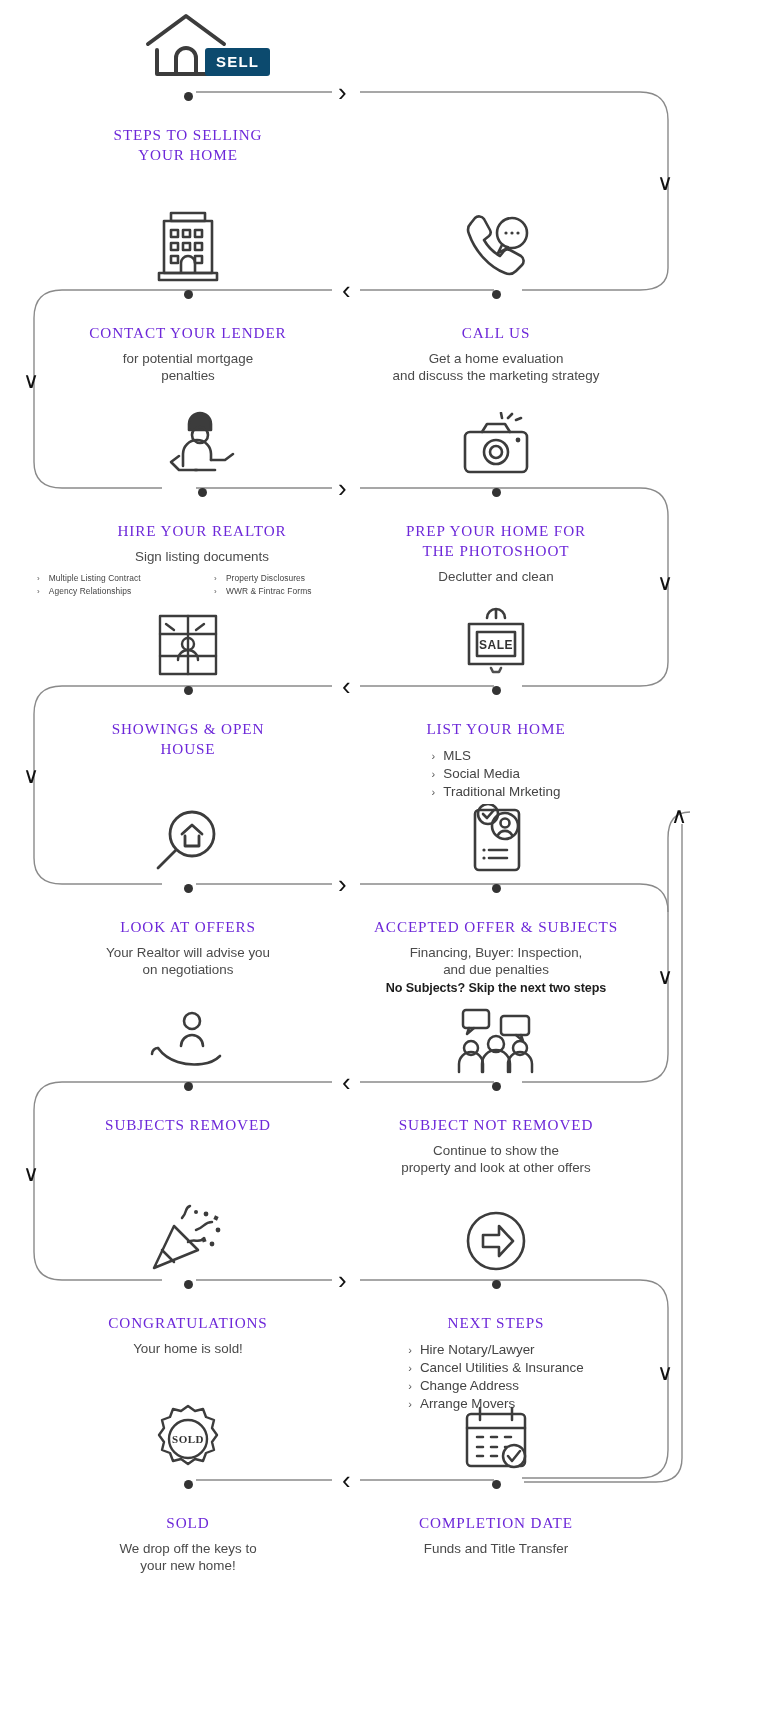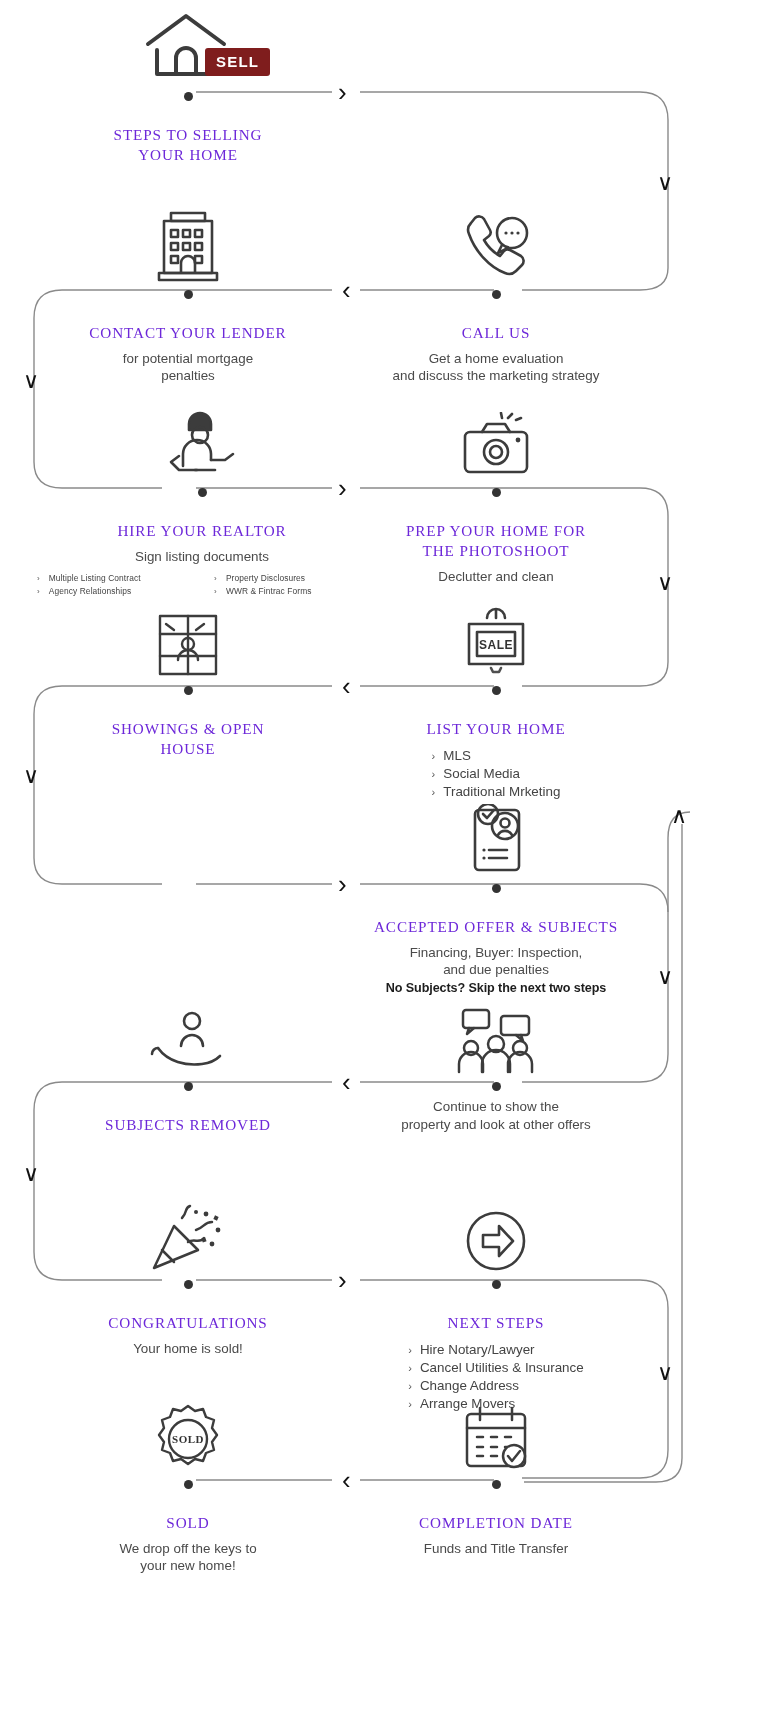--- a/index.html
+++ b/index.html
@@ -90,21 +90,21 @@
   .bullet .chev {
     font-size: 11px;
     color: #555;
     line-height: 1;
     flex: 0 0 auto;
   }
   .bullets.small .bullet { font-size: 8.4px; gap: 9px; letter-spacing: 0.1px; }
   .bullets.small .bullet .chev { font-size: 8px; }
   .sell-badge {
     position: absolute;
-    background: #7f1d1d;
+    background: #0c4a6e;
     color: #ffffff;
     font-family: "Liberation Sans", sans-serif;
     font-weight: bold;
     font-size: 15px;
     letter-spacing: 1.2px;
     padding: 5px 11px 6px;
     border-radius: 3px;
   }
   .arrow-glyph {
     position: absolute;
@@ -348,20 +348,36 @@
           <span class="chev">›</span>
           <span>Social Media</span>
         </div>
       <div class="bullet">
           <span class="chev">›</span>
           <span>Traditional Mrketing</span>
         </div>
     </div>
   </div>
 
+  <div class="node" style="left:23px; top:794px;">
+    <div class="icon-wrap">
+      <svg width="76" height="74" viewBox="0 0 76 74">
+        <g stroke="#3c3c3c" stroke-width="2.8" fill="none" stroke-linecap="round" stroke-linejoin="round">
+          <circle cx="42" cy="28" r="22"></circle>
+          <path d="M26 44 L8 62"></path>
+          <path d="M32 28 l10 -9 l10 9"></path>
+          <path d="M35 30 v10 h14 v-10"></path>
+        </g>
+      </svg>
+    </div>
+    <div class="dot"></div>
+    <div class="title">LOOK AT OFFERS</div>
+    <div class="sub">Your Realtor will advise you
+on negotiations</div>
+  </div>
 
   <div class="node" style="left:331px; top:794px;">
     <div class="icon-wrap">
       <svg width="70" height="76" viewBox="0 0 70 76">
         <g stroke="#3c3c3c" stroke-width="2.6" fill="none" stroke-linecap="round" stroke-linejoin="round">
           <rect x="14" y="6" width="44" height="60" rx="4"></rect>
           <circle cx="27" cy="10" r="10"></circle>
           <path d="M22 10 l4 4 l7 -8"></path>
           <circle cx="44" cy="22" r="13"></circle>
           <circle cx="44" cy="19" r="4.5"></circle>
@@ -405,20 +421,21 @@
           <circle cx="16" cy="42" r="7"></circle>
           <path d="M4 66 V58 a12 12 0 0 1 24 0 V66"></path>
           <circle cx="41" cy="38" r="8"></circle>
           <path d="M27 66 V58 a14 14 0 0 1 28 0 V66"></path>
           <circle cx="65" cy="42" r="7"></circle>
           <path d="M53 66 V58 a12 12 0 0 1 24 0 V66"></path>
         </g>
       </svg>
     </div>
     <div class="dot"></div>
+    <div class="title">SUBJECT NOT REMOVED</div>
     <div class="sub">Continue to show the
 property and look at other offers</div>
   </div>
 
   <div class="node" style="left:23px; top:1190px;">
     <div class="icon-wrap">
       <svg width="80" height="72" viewBox="0 0 80 72">
         <g stroke="#3c3c3c" stroke-width="2.5" fill="none" stroke-linecap="round" stroke-linejoin="round">
           <path d="M6 64 L26 22 L50 46 Z"></path>
           <path d="M14 46 l12 12"></path>

